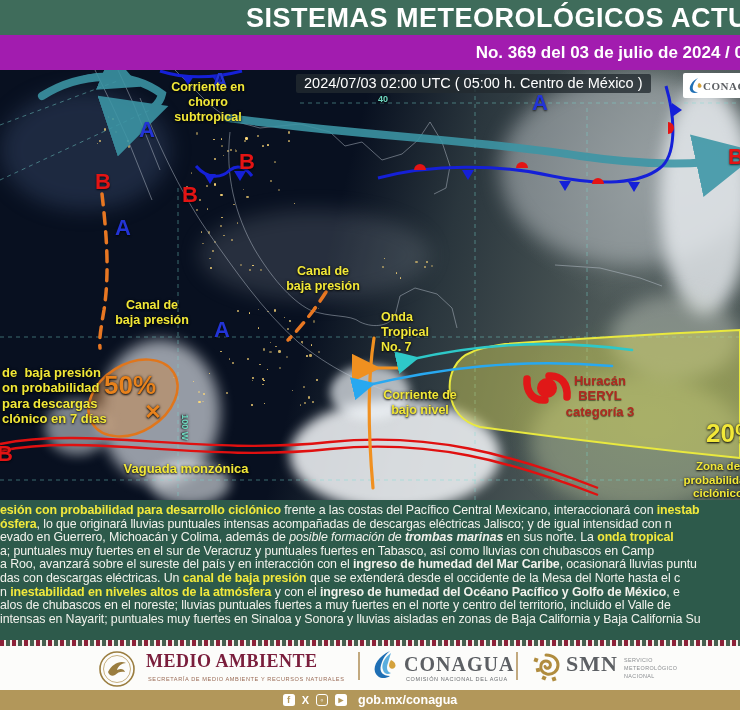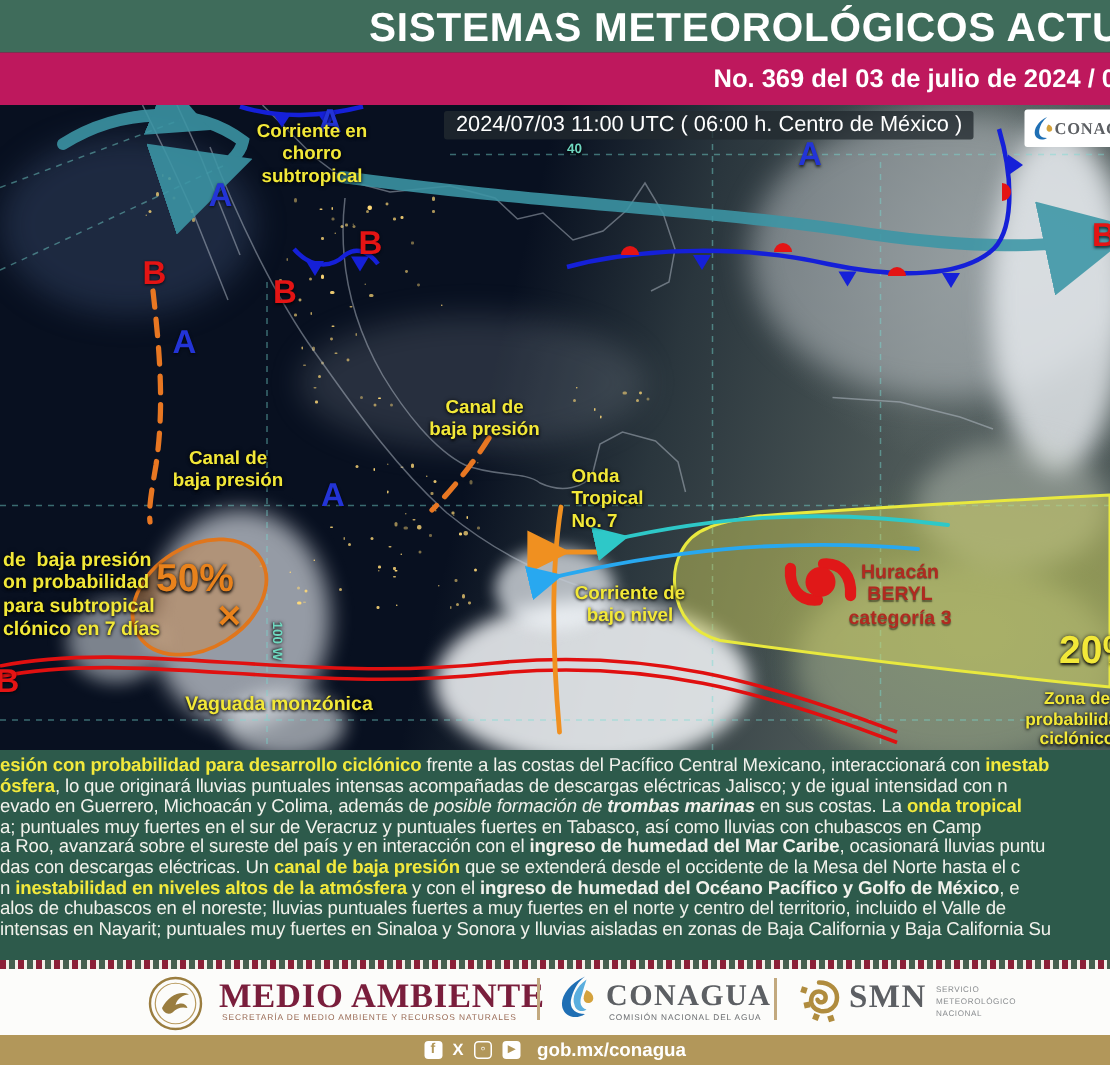--- a/index.html
+++ b/index.html
@@ -2,21 +2,21 @@
 <html><head>
 <meta charset="utf-8">
 <style>
   html,body{margin:0;padding:0;background:#222;}
   .page{position:relative;width:740px;height:710px;overflow:hidden;background:#1a3a31;
         font-family:"Liberation Sans",sans-serif;}
   
   .title-bar{position:absolute;left:0;top:0;width:740px;height:35px;background:#3f6c5b;}
   .title-bar .t{position:absolute;right:-8px;top:3px;white-space:nowrap;color:#fff;
         font-size:27px;font-weight:bold;letter-spacing:.5px;}
-  .subtitle-bar{position:absolute;left:0;top:35px;width:740px;height:35px;background:#be185d;}
+  .subtitle-bar{position:absolute;left:0;top:35px;width:740px;height:35px;background:#a21caf;}
   .subtitle-bar .t{position:absolute;right:-4px;top:8px;white-space:nowrap;color:#fff;
         font-size:17px;font-weight:bold;}
   
   .map{position:absolute;left:0;top:70px;width:740px;height:430px;overflow:hidden;
        background:
          radial-gradient(220px 160px at 88% 82%, rgba(105,135,85,.55), rgba(0,0,0,0) 70%),
          radial-gradient(260px 200px at 92% 25%, rgba(150,160,165,.5), rgba(0,0,0,0) 70%),
          linear-gradient(104deg, rgba(8,14,30,0) 44%, rgba(70,85,85,.55) 58%, rgba(105,118,110,.7) 78%),
          #081020;}
   .cl{position:absolute;border-radius:50%;}
@@ -40,21 +40,21 @@
   .fline .y{color:#f2e93c;font-weight:bold;}
   .fline .b{font-weight:bold;}
   .fline .i{font-style:italic;}
   .fline .bi{font-style:italic;font-weight:bold;}
   
   .greca{position:absolute;left:0;top:640px;width:740px;height:6px;
      background:repeating-linear-gradient(90deg,#8c2038 0 4px,#f2efe8 4px 6px,#46604f 6px 10px,#f2efe8 10px 12px);}
   .fwhite{position:absolute;left:0;top:646px;width:740px;height:44px;background:#fcfcfa;}
   .fgold{position:absolute;left:0;top:690px;width:740px;height:20px;background:#b2975a;}
   .ma-title{position:absolute;left:146px;top:651px;font-family:"Liberation Serif",serif;
-            font-weight:bold;font-size:23px;color:#7a1e3c;letter-spacing:.5px;}
+            font-weight:bold;font-size:18px;color:#7a1e3c;letter-spacing:.5px;}
   .ma-sub{position:absolute;left:148px;top:676px;font-size:5.6px;color:#996a55;letter-spacing:.6px;}
   .vdiv{position:absolute;top:652px;width:1.5px;height:28px;background:#c2a97e;}
   .cn-title{position:absolute;left:404px;top:653px;font-family:"Liberation Serif",serif;
             font-weight:bold;font-size:20px;color:#5c5f63;letter-spacing:1px;}
   .cn-sub{position:absolute;left:406px;top:676px;font-size:5.5px;color:#6a6d70;letter-spacing:.6px;}
   .smn-title{position:absolute;left:566px;top:651px;font-family:"Liberation Serif",serif;
             font-weight:bold;font-size:22px;color:#5c5f63;letter-spacing:1px;}
   .smn-sub{position:absolute;left:624px;top:656px;font-size:5.4px;color:#8a8d90;line-height:8px;letter-spacing:.4px;}
   .socrow{position:absolute;left:0;top:690px;width:740px;height:20px;display:flex;
           align-items:center;justify-content:center;gap:7px;}
@@ -304,21 +304,21 @@
       </g>
 
       <g>
         <path d="M549,306 C561,305 568,314 567,327" stroke="#e01818" stroke-width="7.5" fill="none" stroke-linecap="round"></path>
         <path d="M545,330 C533,331 526,322 527,309" stroke="#e01818" stroke-width="7.5" fill="none" stroke-linecap="round"></path>
         <circle cx="547" cy="318" r="10" fill="#e01818"></circle>
       </g>
     </svg>
 
     <div class="tsbar">
-      <span>2024/07/03 11:00 UTC ( 06:00 h. Centro de México )</span>
+      <span>2024/07/03 02:00 UTC ( 05:00 h. Centro de México )</span>
     </div>
     <div class="cbox">
       <svg width="16" height="18" viewBox="0 0 16 18">
         <path d="M11,1 C5,4 2,9 3,13 C4,16 8,17 11,15 C7,15 5,13 6,9 C7,5 9,3 11,1 Z" fill="#1f6fb4"></path>
         <path d="M12,6 c1.5,.5 2.5,1.5 2.5,3 0,1 -.8,1.8 -2,1.8 -1,0 -1.8,-.8 -1.8,-1.9 0,-1.2 .6,-2.2 1.3,-2.9 Z" fill="#d4a23c"></path>
       </svg>
       <span class="cw">CONAGUA</span>
     </div>
 
     <div id="letters">
@@ -338,30 +338,30 @@
         <div class="mlabel" style="top: 228px; font-size: 12.5px; left: 152px; transform: translateX(-50%); text-align: center;"><div>Canal de</div><div>baja presión</div></div>
         <div class="mlabel" style="top: 194px; font-size: 12.5px; left: 323px; transform: translateX(-50%); text-align: center;"><div>Canal de</div><div>baja presión</div></div>
         <div class="mlabel" style="top: 240px; font-size: 12.5px; left: 381px;"><div>Onda</div><div>Tropical</div><div>No. 7</div></div>
         <div class="mlabel" style="top: 318px; font-size: 12.5px; left: 420px; transform: translateX(-50%); text-align: center;"><div>Corriente de</div><div>bajo nivel</div></div>
         <div class="mlabel" style="top: 391px; font-size: 13px; left: 186px; transform: translateX(-50%); text-align: center;"><div>Vaguada monzónica</div></div>
         <div class="mlabel" style="top: 303px; font-size: 13px; color: rgb(176, 42, 32); text-shadow: rgba(0, 0, 0, 0.5) 0px 1px 1px; left: 600px; transform: translateX(-50%); text-align: center;"><div>Huracán</div><div>BERYL</div><div>categoría 3</div></div>
         <div class="mlabel" style="top: 300px; font-size: 26px; color: rgb(232, 130, 28); left: 130px; transform: translateX(-50%); text-align: center;"><div>50%</div></div>
         <div class="mlabel" style="top: 330px; font-size: 21px; color: rgb(232, 130, 28); left: 153px; transform: translateX(-50%); text-align: center;"><div>✕</div></div>
         <div class="mlabel" style="top: 348px; font-size: 26px; left: 706px;"><div>20%</div></div>
         <div class="mlabel" style="top: 390px; font-size: 11.5px; left: 718px; transform: translateX(-50%); text-align: center;"><div>Zona de</div><div>probabilidad</div><div>ciclónico</div></div>
-        <div class="mlabel" style="top: 295px; font-size: 13px; left: 2px;"><div>de  baja presión</div><div>on probabilidad</div><div>para subtropical</div><div>clónico en 7 días</div></div>
+        <div class="mlabel" style="top: 295px; font-size: 13px; left: 2px;"><div>de  baja presión</div><div>on probabilidad</div><div>para descargas</div><div>clónico en 7 días</div></div>
         <div class="mlabel" style="top: 24px; font-size: 9px; color: rgb(111, 216, 192); left: 378px;"><div>40</div></div>
         <div class="mlabel" style="top: 352px; font-size: 9px; color: rgb(111, 216, 192); left: 172px; transform: rotate(90deg);"><div>100 W</div></div>
       </div>
   </div>
 
   <div class="forecast" id="forecast">
       <div class="fline"><span class="y">esión con probabilidad para desarrollo ciclónico</span><span class="n"> frente a las costas del Pacífico Central Mexicano, interaccionará con </span><span class="y">inestab</span></div>
       <div class="fline"><span class="y">ósfera</span><span class="n">, lo que originará lluvias puntuales intensas acompañadas de descargas eléctricas Jalisco; y de igual intensidad con n</span></div>
-      <div class="fline"><span class="n">evado en Guerrero, Michoacán y Colima, además de </span><span class="i">posible formación de </span><span class="bi">trombas marinas</span><span class="n"> en sus costas. La </span><span class="y">onda tropical</span></div>
+      <div class="fline"><span class="n">evado en Guerrero, Michoacán y Colima, además de </span><span class="i">posible formación de </span><span class="bi">trombas marinas</span><span class="n"> en sus norte. La </span><span class="y">onda tropical</span></div>
       <div class="fline"><span class="n">a; puntuales muy fuertes en el sur de Veracruz y puntuales fuertes en Tabasco, así como lluvias con chubascos en Camp</span></div>
       <div class="fline"><span class="n">a Roo, avanzará sobre el sureste del país y en interacción con el </span><span class="b">ingreso de humedad del Mar Caribe</span><span class="n">, ocasionará lluvias puntu</span></div>
       <div class="fline"><span class="n">das con descargas eléctricas. Un </span><span class="y">canal de baja presión</span><span class="n"> que se extenderá desde el occidente de la Mesa del Norte hasta el c</span></div>
       <div class="fline"><span class="n">n </span><span class="y">inestabilidad en niveles altos de la atmósfera</span><span class="n"> y con el </span><span class="b">ingreso de humedad del Océano Pacífico y Golfo de México</span><span class="n">, e</span></div>
       <div class="fline"><span class="n">alos de chubascos en el noreste; lluvias puntuales fuertes a muy fuertes en el norte y centro del territorio, incluido el Valle de</span></div>
       <div class="fline"><span class="n">intensas en Nayarit; puntuales muy fuertes en Sinaloa y Sonora y lluvias aisladas en zonas de Baja California y Baja California Su</span></div>
     </div>
 
   <div class="greca"></div>
   <div class="fwhite"></div>

